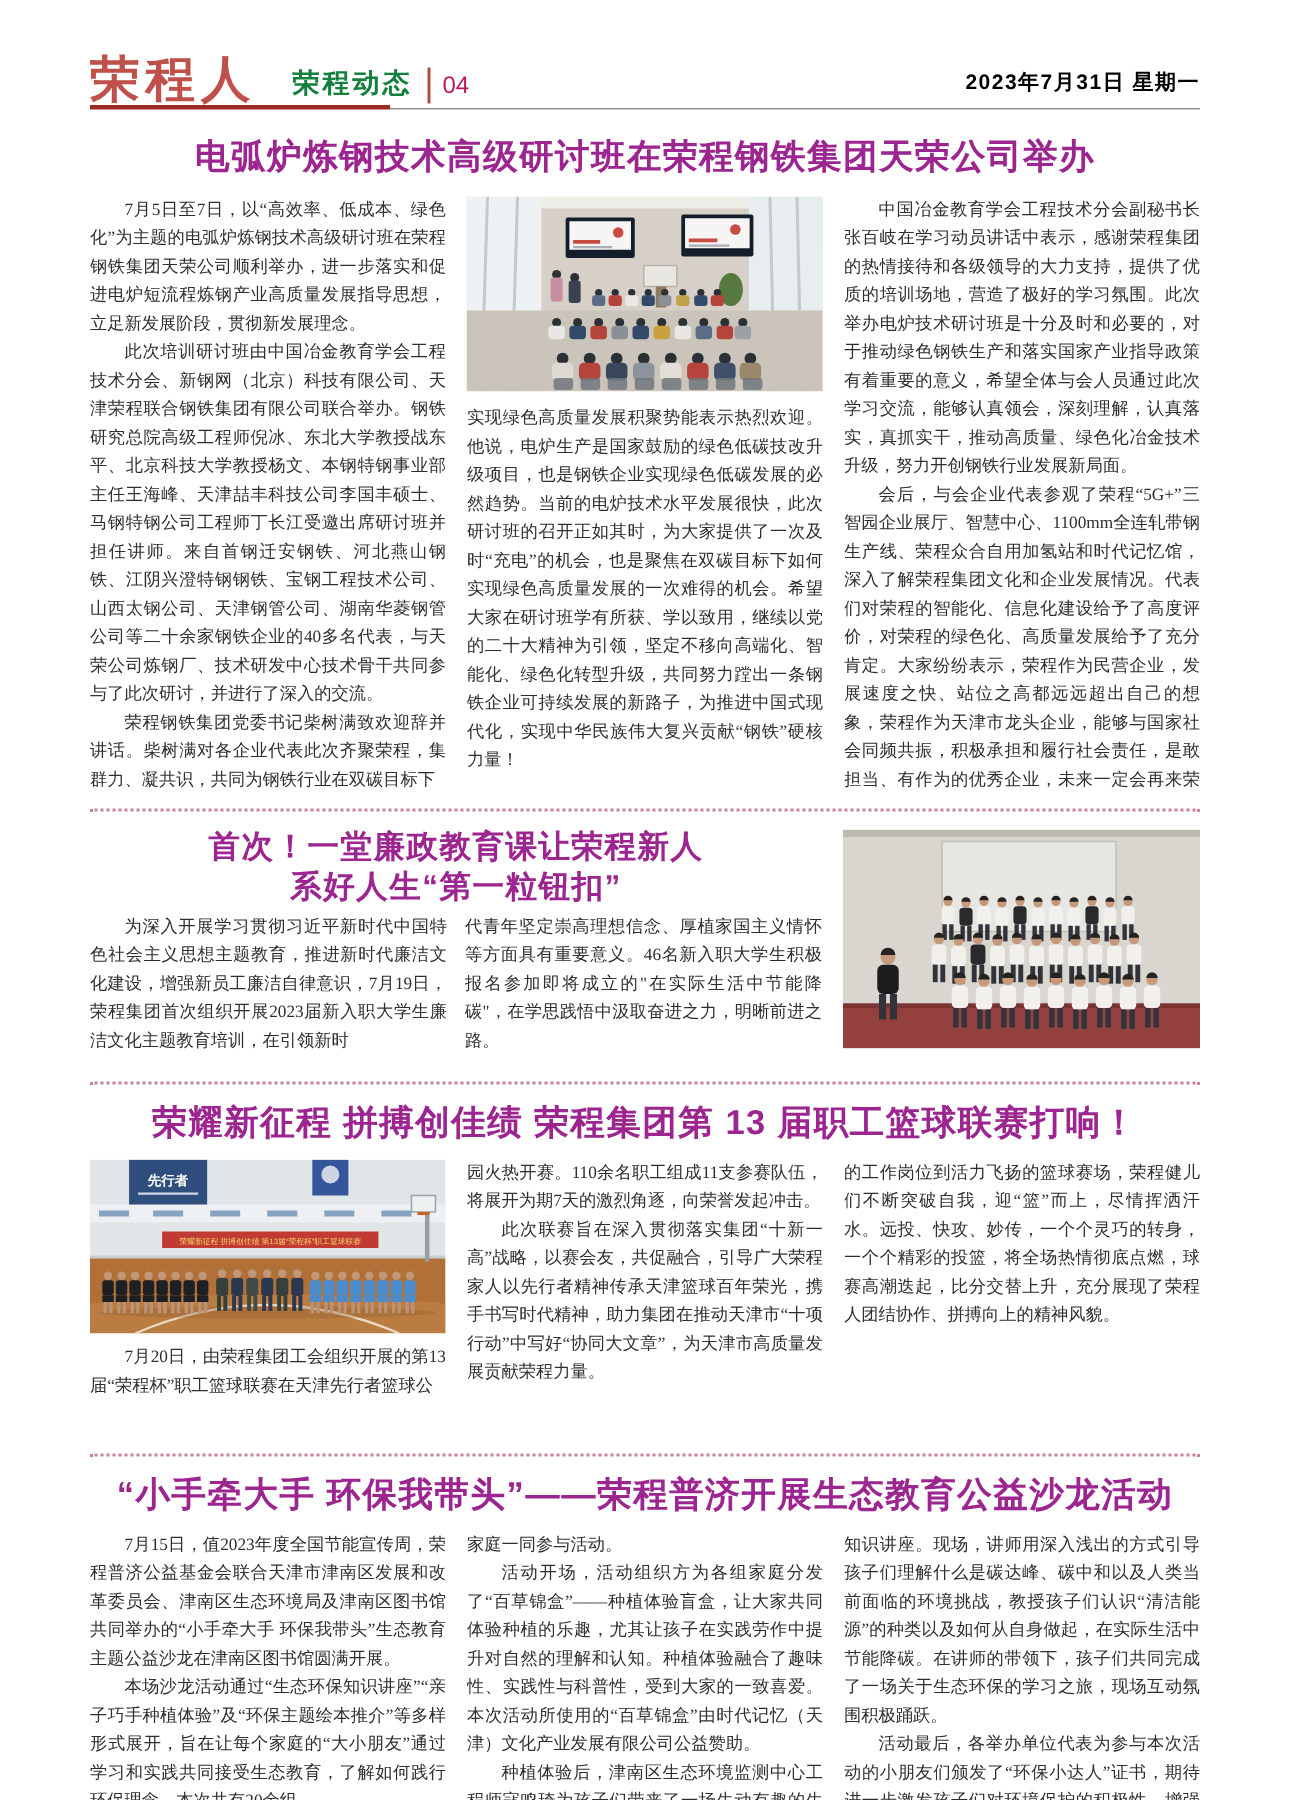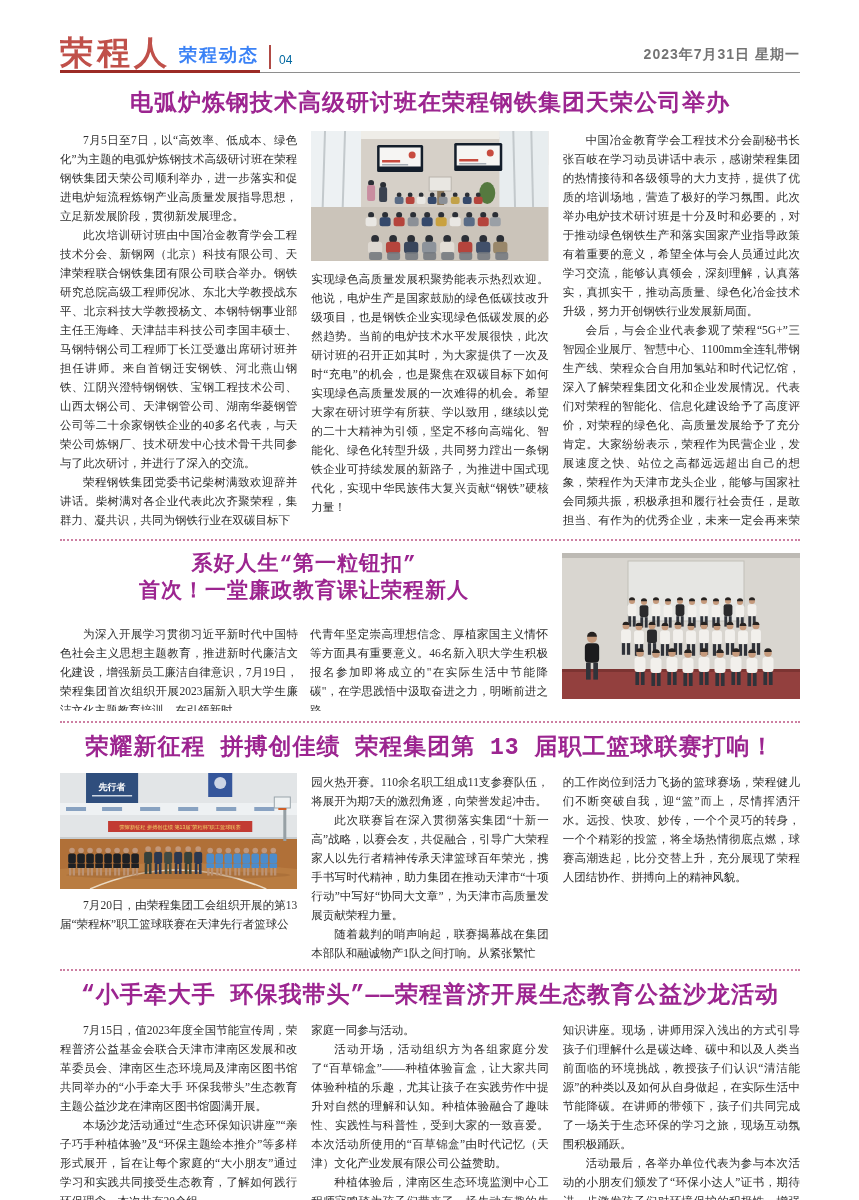--- a/index.html
+++ b/index.html
@@ -6,51 +6,51 @@
   html,body{width:859px;background:#fff;}
   body{height:1200px;overflow:hidden;color:#2e2e2e;
        font-family:"Liberation Serif","DejaVu Serif",serif;}
   .page{width:859px;height:1184px;padding:30px 59px 0 60px;background:#fff;}
 
   
   .mh-row{display:flex;align-items:flex-end;height:40px;}
   .logo{font-size:33px;line-height:34px;font-weight:bold;color:#c0504a;
         letter-spacing:4px;font-family:"DejaVu Serif",serif;}
   .mh-section{font-family:"Liberation Sans","DejaVu Sans",sans-serif;font-weight:bold;
-        font-size:18px;color:#3b82f6;margin-left:8px;padding-bottom:3px;letter-spacing:2px;}
+        font-size:18px;color:#15803d;margin-left:24px;padding-bottom:3px;letter-spacing:2px;}
   .mh-vbar{width:2px;height:24px;background:#b04a45;margin:0 8px 1px 10px;}
-  .mh-num{font-family:"Liberation Sans","DejaVu Sans",sans-serif;font-size:12px;
-        color:#0369a1;padding-bottom:3px;}
+  .mh-num{font-family:"Liberation Sans","DejaVu Sans",sans-serif;font-size:16px;
+        color:#be185d;padding-bottom:3px;}
   .mh-date{margin-left:auto;font-family:"Liberation Sans","DejaVu Sans",sans-serif;
-        font-weight:bold;font-size:14px;color:#737373;padding-bottom:6px;letter-spacing:1px;}
+        font-weight:bold;font-size:14px;color:#000000;padding-bottom:6px;letter-spacing:1px;}
   .mh-rule{display:flex;height:3px;align-items:flex-end;}
   .rule-red{width:200px;height:3px;background:#9c2b26;}
   .rule-gray{flex:1;height:1px;background:#8e8e8e;}
 
   
-  h1{font-family:Liberation Mono, monospace;font-weight:bold;
+  h1{font-family:Liberation Sans, sans-serif;font-weight:bold;
      color:#9c2590;text-align:center;}
   .a1 h1,.a3 h1,.a4 h1{font-size:23px;line-height:30px;letter-spacing:1px;}
   .a2 h1{font-size:21px;line-height:27px;letter-spacing:1px;}
   .cols{display:flex;gap:14px;}
   .col{flex:1;min-width:0;overflow:hidden;}
   p{font-size:11.5px;line-height:19px;text-align:justify;}
   .indent{text-indent:2em;}
   .ph{width:100%;overflow:hidden;}
   .ph svg{display:block;width:100%;height:100%;}
 
   .a1{margin-top:16px;height:440px;overflow:hidden;}
   .a1 .cols{height:398px;margin-top:12px;}
   .a1 .ph{height:130px;margin-bottom:9px;}
 
   .sep{border-top:2px dotted #cd7fa2;margin:10px 0;height:0;}
 
   .a2{height:160px;display:flex;gap:14px;overflow:hidden;}
   .a2-left{width:488px;flex:none;}
-  .a2-left .cols{margin-top:20px;height:92px;gap:12px;}
+  .a2-left .cols{margin-top:4px;height:92px;gap:12px;}
   .a2 .ph{width:238px;height:146px;flex:none;margin-top:2px;}
 
   .a3{height:226px;overflow:hidden;}
   .a3 .cols{margin-top:10px;height:186px;}
   .a3 .ph{height:116px;margin-bottom:7px;}
 
   .a4{height:230px;overflow:hidden;}
   .a4 .cols{margin-top:10px;height:188px;}
 </style>
 </head>
@@ -218,22 +218,22 @@
         <p class="indent">会后，与会企业代表参观了荣程“5G+”三智园企业展厅、智慧中心、1100mm全连轧带钢生产线、荣程众合自用加氢站和时代记忆馆，深入了解荣程集团文化和企业发展情况。代表们对荣程的智能化、信息化建设给予了高度评价，对荣程的绿色化、高质量发展给予了充分肯定。大家纷纷表示，荣程作为民营企业，发展速度之快、站位之高都远远超出自己的想象，荣程作为天津市龙头企业，能够与国家社会同频共振，积极承担和履行社会责任，是敢担当、有作为的优秀企业，未来一定会再来荣程，继续开展更加深入的交流。</p>
       </div>
     </div>
   </section>
 
   <div class="sep"></div>
 
   <section class="article a2">
     <div class="a2-left">
       <h1>
+        <div>首次！一堂廉政教育课让荣程新人</div>
         <div>系好人生“第一粒钮扣”</div>
-        <div>首次！一堂廉政教育课让荣程新人</div>
       </h1>
       <div class="cols">
         <div class="col">
           <p class="indent">为深入开展学习贯彻习近平新时代中国特色社会主义思想主题教育，推进新时代廉洁文化建设，增强新员工廉洁自律意识，7月19日，荣程集团首次组织开展2023届新入职大学生廉洁文化主题教育培训，在引领新时</p>
         </div>
         <div class="col">
           <p>代青年坚定崇高理想信念、厚植家国主义情怀等方面具有重要意义。46名新入职大学生积极报名参加即将成立的"在实际生活中节能降碳"，在学思践悟中汲取奋进之力，明晰前进之路。</p>
         </div>
       </div>
     </div>
@@ -467,21 +467,20 @@
             <g transform="translate(213,86)">
                 <use href="#pl" style="--j:#4c8ccb"></use>
               </g>
           </svg>
         </div>
         <p class="indent">7月20日，由荣程集团工会组织开展的第13届“荣程杯”职工篮球联赛在天津先行者篮球公</p>
       </div>
       <div class="col">
         <p>园火热开赛。110余名职工组成11支参赛队伍，将展开为期7天的激烈角逐，向荣誉发起冲击。</p>
         <p class="indent">此次联赛旨在深入贯彻落实集团“十新一高”战略，以赛会友，共促融合，引导广大荣程家人以先行者精神传承天津篮球百年荣光，携手书写时代精神，助力集团在推动天津市“十项行动”中写好“协同大文章”，为天津市高质量发展贡献荣程力量。</p>
-        <p class="indent">随着裁判的哨声响起，联赛揭幕战在集团本部队和融诚物产1队之间打响。从紧张繁忙</p>
       </div>
       <div class="col">
         <p>的工作岗位到活力飞扬的篮球赛场，荣程健儿们不断突破自我，迎“篮”而上，尽情挥洒汗水。远投、快攻、妙传，一个个灵巧的转身，一个个精彩的投篮，将全场热情彻底点燃，球赛高潮迭起，比分交替上升，充分展现了荣程人团结协作、拼搏向上的精神风貌。</p>
       </div>
     </div>
   </section>
 
   <div class="sep"></div>
 
   <section class="article a4">

